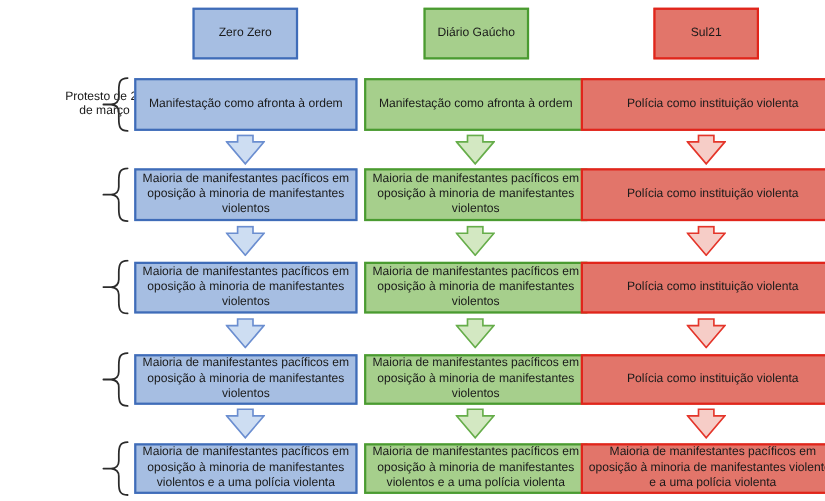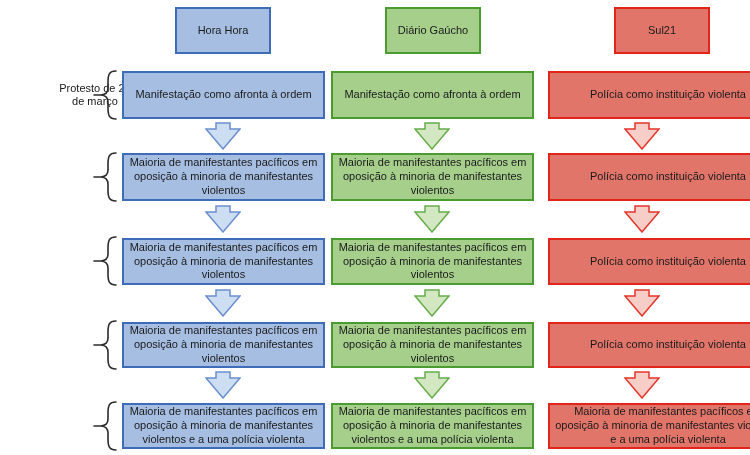--- a/index.html
+++ b/index.html
@@ -7,21 +7,21 @@
     position:relative;width:750px;height:455px;background:#ffffff;
     font-family:"Liberation Sans",sans-serif;color:#1a1a1a;overflow:hidden;
   }
   .box{
     position:absolute;display:flex;align-items:center;justify-content:center;
     text-align:center;font-size:11px;line-height:1.25;padding:1px 4px;
     box-sizing:border-box;
   }
   .box.blue{background:var(--blue-fill);border:2px solid var(--blue-border);}
   .box.green{background:var(--green-fill);border:2px solid var(--green-border);}
-  .box.red{background:var(--red-fill);border:2px solid var(--red-border);margin-left:20px;}
+  .box.red{background:var(--red-fill);border:2px solid var(--red-border);}
 
   
   .c1{left:122px;width:203px;} .c2{left:331px;width:203px;} .c3{left:528px;width:240px;}
   
   .hdr{top:7px;height:47px;}
   .h1{left:175px;width:96px;} .h2{left:385px;width:96px;} .h3{left:594px;width:96px;}
   
   .r1{top:71px;height:48px;} .r2{top:153px;height:48px;} .r3{top:238px;height:47px;}
   .r4{top:322px;height:46px;} .r5{top:403px;height:46px;}
 
@@ -47,21 +47,21 @@
   .arr.blue polygon{fill:var(--blue-arrow-fill);stroke:var(--blue-arrow-border);stroke-width:1.5;}
   .arr.green polygon{fill:var(--green-arrow-fill);stroke:var(--green-arrow-border);stroke-width:1.5;}
   .arr.red polygon{fill:var(--red-arrow-fill);stroke:var(--red-arrow-border);stroke-width:1.5;}
 </style>
 </head>
 <body>
 
 <div id="canvas">
 
   <div class="box blue hdr h1">
-    <span>Hora Hora</span>
+    <span>Zero Zero</span>
   </div>
   <div class="box green hdr h2">
     <span>Diário Gaúcho</span>
   </div>
   <div class="box red hdr h3">
     <span>Sul21</span>
   </div>
 
   <div class="rowlabel l1">Protesto de 27 de março</div>
 

